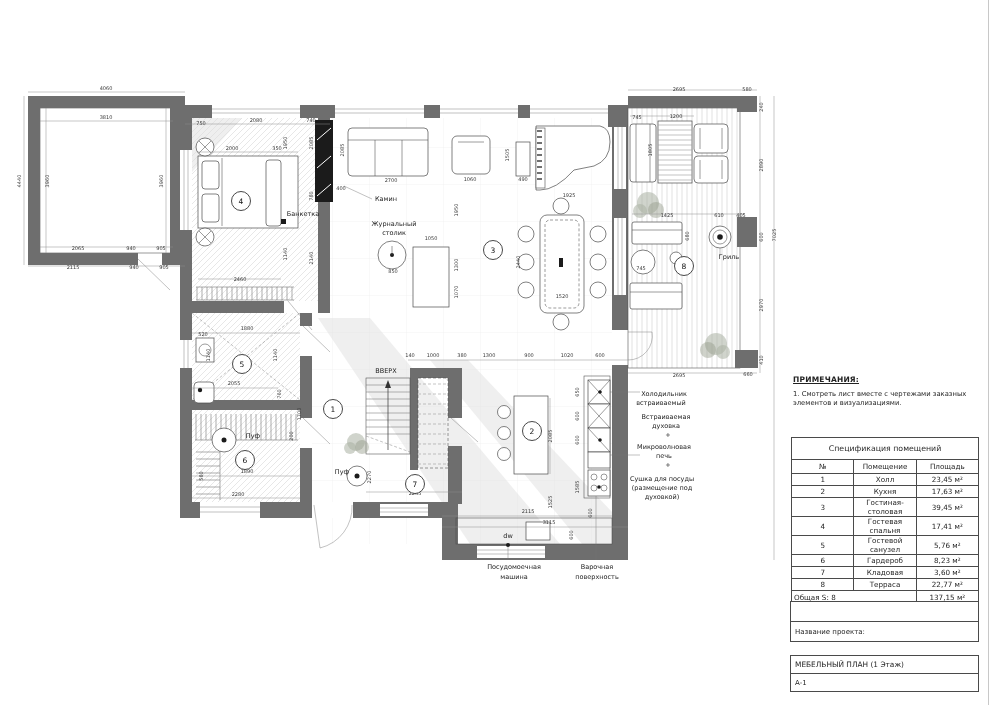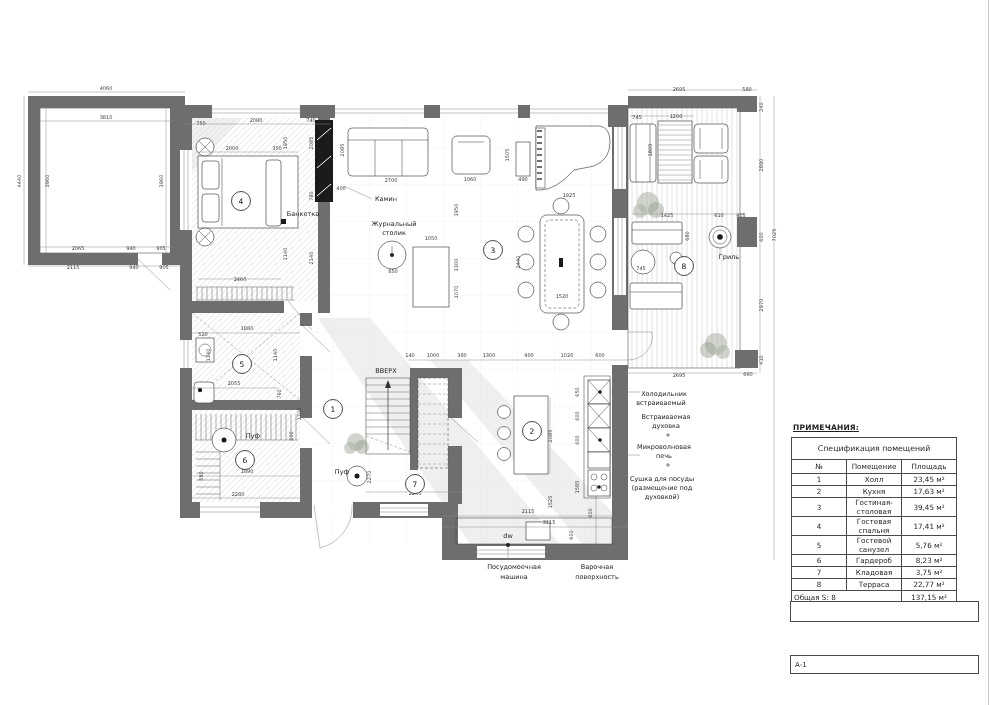--- a/index.html
+++ b/index.html
@@ -1,23 +1,23 @@
 <!DOCTYPE html>
 <html><head>
 <meta charset="utf-8">
 <style>
   html,body{margin:0;padding:0;background:#fff;}
   body{width:999px;height:705px;position:relative;font-family:"DejaVu Sans",sans-serif;color:#222;overflow:hidden;}
   #plan-svg{position:absolute;left:0;top:0;}
   .page-edge{position:absolute;left:988px;top:0;width:1px;height:705px;background:#c8c8c8;}
   
   .notes{position:absolute;left:793px;top:375px;width:178px;}
-  .notes-heading{font-size:7.5px;font-weight:bold;text-decoration:underline;letter-spacing:.2px;margin-bottom:6px;margin-top:48px;}
+  .notes-heading{font-size:7.5px;font-weight:bold;text-decoration:underline;letter-spacing:.2px;margin-bottom:6px;}
   .note-item{font-size:6.8px;line-height:9px;color:#1f1f1f;}
-  table.spec{position:absolute;left:791px;top:437px;width:166px;border-collapse:collapse;table-layout:fixed;}
+  table.spec{position:absolute;left:791px;top:437px;width:188px;border-collapse:collapse;table-layout:fixed;}
   table.spec td,table.spec th{border:1px solid #4a4a4a;font-size:7.2px;font-weight:normal;padding:0 2px;color:#1f1f1f;}
   .spec-title{text-align:center;height:21px;font-size:7.8px !important;}
   tr.spec-head th{text-align:center;height:13px;}
   td.c-num{width:20px;text-align:center;}
   td.c-name{width:79px;text-align:center;}
   td.c-area{width:83px;text-align:center;}
   tr.spec-row-h td{height:11px;}
   tr.spec-total td{height:13px;margin-left:10px;}
   .tblock{position:absolute;left:790px;width:187px;border:1px solid #4a4a4a;background:#fff;}
   .tblock .row{border-top:1px solid #4a4a4a;font-size:7px;padding:0 4px;display:flex;align-items:center;color:#1f1f1f;}
@@ -575,20 +575,21 @@
       <circle cx="684" cy="266" r="9.5" class="roomc"></circle>
       <text x="684" y="266" dy="2.7" class="roomn" text-anchor="middle">8</text>
     </g>
 </svg>
 
 <div class="page-edge"></div>
 
 <div class="notes">
   <div class="notes-heading">ПРИМЕЧАНИЯ:</div>
   <div>
+      <div class="note-item">1. Смотреть лист вместе с чертежами заказных элементов и визуализациями.</div>
     </div>
 </div>
 
 <table class="spec">
   <thead>
     <tr>
         <th class="spec-title" colspan="3">Спецификация помещений</th>
       </tr>
     <tr class="spec-head">
       <th>№</th>
@@ -623,35 +624,37 @@
         <td class="c-area">5,76 м²</td>
       </tr>
       <tr class="spec-row-h">
         <td class="c-num">6</td>
         <td class="c-name">Гардероб</td>
         <td class="c-area">8,23 м²</td>
       </tr>
       <tr class="spec-row-h">
         <td class="c-num">7</td>
         <td class="c-name">Кладовая</td>
-        <td class="c-area">3,75 м²</td>
+        <td class="c-area">3,60 м²</td>
       </tr>
       <tr class="spec-row-h">
         <td class="c-num">8</td>
         <td class="c-name">Терраса</td>
         <td class="c-area">22,77 м²</td>
       </tr>
     </tbody>
   <tfoot>
     <tr class="spec-total">
       <td colspan="2">Общая S: 8</td>
       <td class="c-area">137,15 м²</td>
     </tr>
   </tfoot>
 </table>
 
 <div class="tblock" id="project-block">
   <div class="row"></div>
+  <div class="row">Название проекта:</div>
 </div>
 
 <div class="tblock" id="sheet-block">
+  <div class="row title">МЕБЕЛЬНЫЙ ПЛАН  (1 Этаж)</div>
   <div class="row">А-1</div>
 </div>
 
 </body></html>

